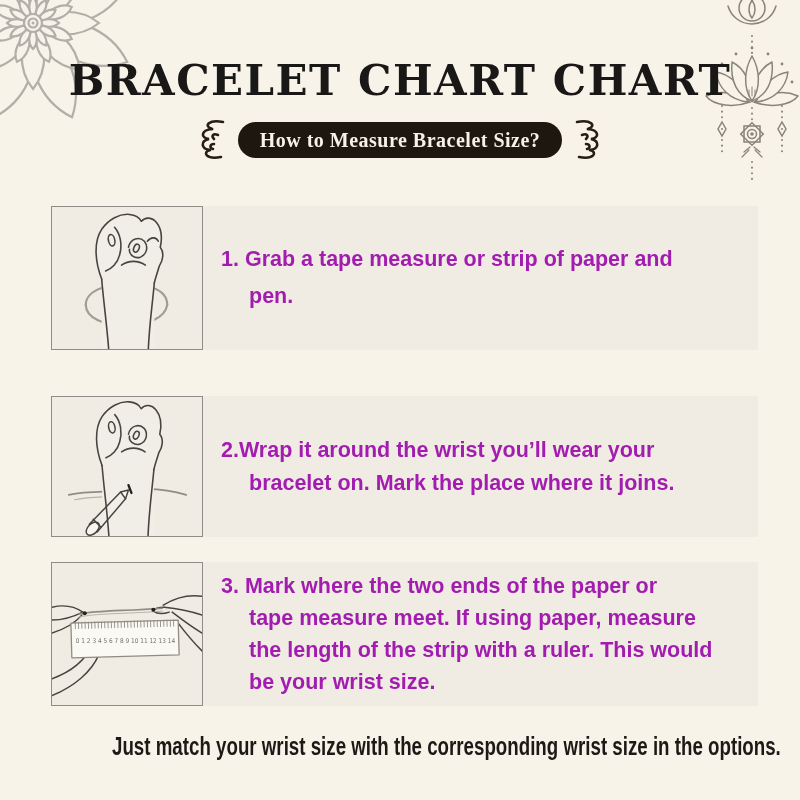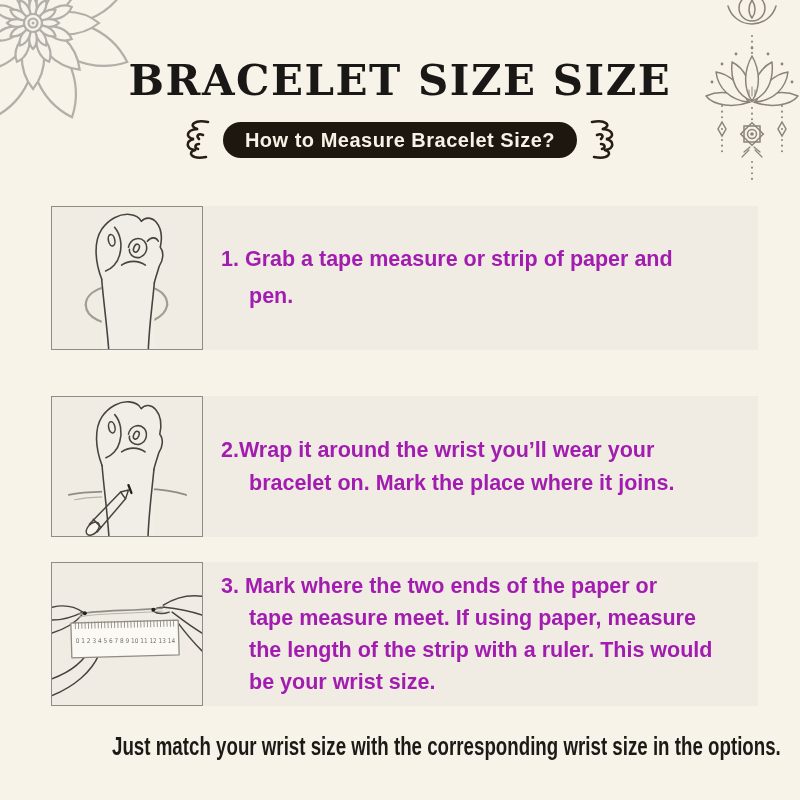--- a/index.html
+++ b/index.html
@@ -18,21 +18,21 @@
     font-size:42px; letter-spacing:1.5px; color:#191816;
   }
   
   .badge-row{
     position:absolute; top:118px; left:0; width:100%;
     display:flex; justify-content:center; align-items:center; gap:13px;
   }
   .badge{
     background:#1d1710; color:#f7f2e6; height:36px; line-height:36px;
     border-radius:18px; padding:0 22px;
-    font-family:Liberation Sans, sans-serif; font-weight:700; font-size:20px;
+    font-family:Liberation Serif, serif; font-weight:700; font-size:20px;
     letter-spacing:.5px; white-space:nowrap;text-align:right;
   }
   .swirl{display:block;}
   .swirl.right{transform:scaleX(-1);}
   
   .step{
     position:absolute; left:51px; width:707px; background:#f0ece4;
     display:flex;
   }
   .step.s1{top:206px; height:144px;}
@@ -145,21 +145,21 @@
       <path d="M22,112 L26,119 L22,126 L18,119 Z"></path>
       <circle cx="22" cy="119" r="1" fill="#8b8379" stroke="none"></circle>
       <line x1="22" y1="130" x2="22" y2="142" stroke-width="2" stroke-dasharray="0.1 5.5"></line>
       <line x1="82" y1="96" x2="82" y2="108" stroke-width="2" stroke-dasharray="0.1 5.5"></line>
       <path d="M82,112 L86,119 L82,126 L78,119 Z"></path>
       <circle cx="82" cy="119" r="1" fill="#8b8379" stroke="none"></circle>
       <line x1="82" y1="130" x2="82" y2="142" stroke-width="2" stroke-dasharray="0.1 5.5"></line>
     </g>
   </svg>
 
-  <h1 class="title">BRACELET SIZE SIZE</h1>
+  <h1 class="title">BRACELET CHART CHART</h1>
 
   <div class="badge-row">
     <svg class="swirl left" width="28" height="44" viewBox="0 0 28 44">
       <g stroke="#261d14" stroke-width="2.6" fill="none" stroke-linecap="round">
         <path d="M26,4 C12,1 6,8 15,11"></path>
         <path d="M15,11 C4,12 3,20 12,21 C3,23 4,31 13,32"></path>
         <path d="M13,32 C5,34 9,42 24,39"></path>
         <path d="M21,17 C16,15 14,18 17,21"></path>
         <path d="M17,26 C13,26 12,30 16,31"></path>
       </g>

